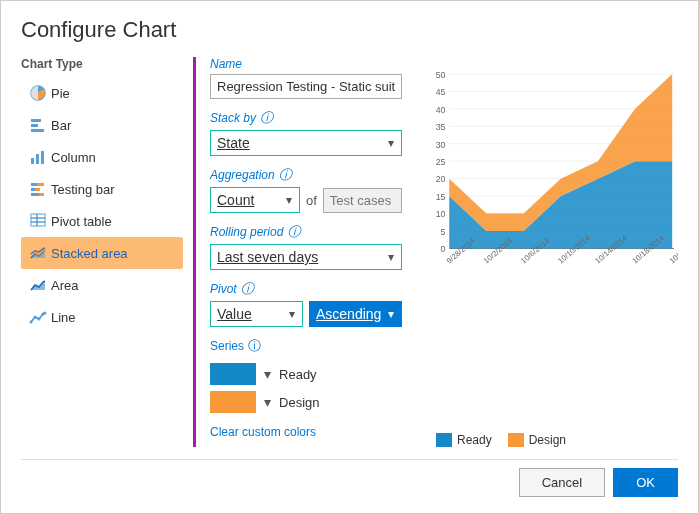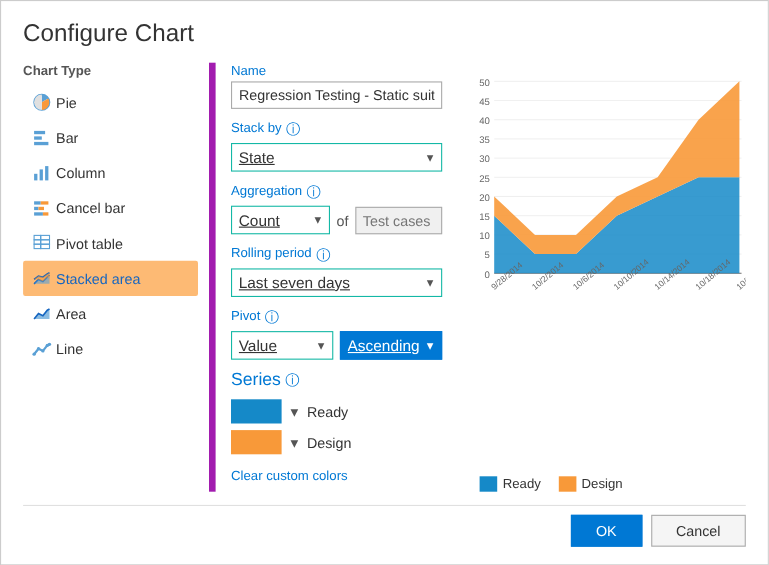--- a/index.html
+++ b/index.html
@@ -29,21 +29,21 @@
     }
     .dialog-body {
       display: flex;
       flex: 1;
       gap: 0;
     }
     
     .chart-type-panel {
       width: 175px;
       flex-shrink: 0;
-      border-right: 6px solid #a21caf;
+      border-right: 3px solid #a21caf;
       padding-right: 10px;
     }
     .chart-type-label {
       font-size: 12px;
       color: #555;
       margin-bottom: 6px;
       font-weight: 600;
     }
     .chart-type-item {
       display: flex;
@@ -68,21 +68,23 @@
       width: 220px;
       flex-shrink: 0;
       padding: 0 14px;
     }
     .field-label {
       font-size: 12px;
       color: #0078d4;
       margin-bottom: 3px;
       margin-top: 10px;
       display: flex;
+      align-items: center;
       gap: 4px;
+      font-style: italic;
     }
     .field-label:first-child {
       margin-top: 0;
     }
     .info-icon {
       color: #0078d4;
       font-size: 13px;
       cursor: help;
     }
     input[type="text"] {
@@ -159,21 +161,21 @@
       color: #fff;
     }
     .series-label-row {
       display: flex;
       align-items: center;
       gap: 4px;
       margin-top: 10px;
       margin-bottom: 8px;
     }
     .series-label {
-      font-size: 16px;
+      font-size: 12px;
       color: #0078d4;
     }
     .series-item {
       display: flex;
       align-items: center;
       gap: 8px;
       margin-bottom: 6px;
     }
     .series-color-box {
       width: 46px;
@@ -292,21 +294,21 @@
 
       <div class="chart-type-item">
         <svg class="chart-icon" viewBox="0 0 18 18">
           <rect x="2" y="3" width="6" height="3" fill="#5aa0d5"></rect>
           <rect x="8" y="3" width="7" height="3" fill="#f89939"></rect>
           <rect x="2" y="8" width="4" height="3" fill="#5aa0d5"></rect>
           <rect x="6" y="8" width="5" height="3" fill="#f89939"></rect>
           <rect x="2" y="13" width="8" height="3" fill="#5aa0d5"></rect>
           <rect x="10" y="13" width="5" height="3" fill="#f89939"></rect>
         </svg>
-        <span>Cancel bar</span>
+        <span>Testing bar</span>
       </div>
 
       <div class="chart-type-item">
         <svg class="chart-icon" viewBox="0 0 18 18">
           <rect x="2" y="2" width="6" height="4" fill="none" stroke="#5aa0d5" stroke-width="1"></rect>
           <rect x="8" y="2" width="8" height="4" fill="none" stroke="#5aa0d5" stroke-width="1"></rect>
           <rect x="2" y="6" width="6" height="4" fill="none" stroke="#5aa0d5" stroke-width="1"></rect>
           <rect x="8" y="6" width="8" height="4" fill="none" stroke="#5aa0d5" stroke-width="1"></rect>
           <rect x="2" y="10" width="6" height="4" fill="none" stroke="#5aa0d5" stroke-width="1"></rect>
           <rect x="8" y="10" width="8" height="4" fill="none" stroke="#5aa0d5" stroke-width="1"></rect>
@@ -480,16 +482,16 @@
         <div class="legend-item">
           <div class="legend-color" style="background:#f89939;"></div>
           <span>Design</span>
         </div>
       </div>
     </div>
 
   </div>
 
   <div class="dialog-footer">
+    <button class="btn">Cancel</button>
     <button class="btn btn-primary">OK</button>
-    <button class="btn">Cancel</button>
   </div>
 </div>
 
 </body></html>

